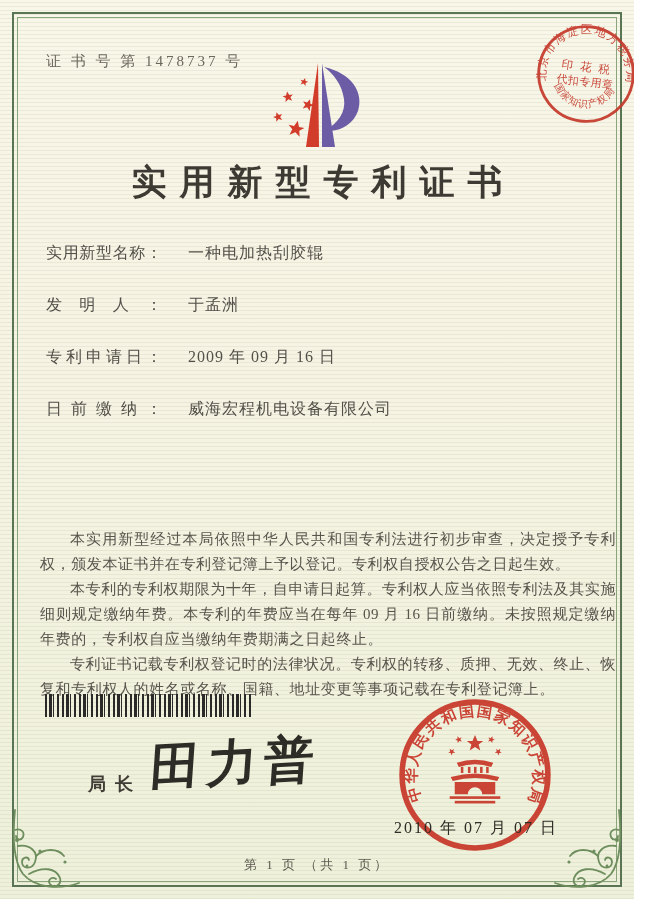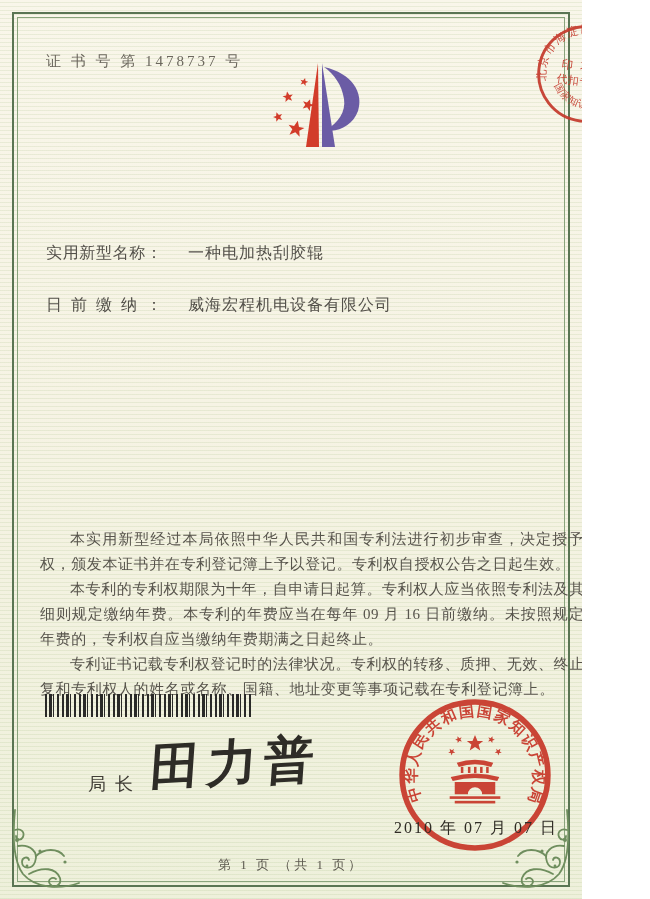--- a/index.html
+++ b/index.html
@@ -1,17 +1,17 @@
 <!DOCTYPE html>
 <html><head>
 <meta charset="utf-8">
 <style>
   html,body{margin:0;padding:0;}
   .page{
-    position:relative; width:582px; height:899px; overflow:hidden;
+    position:relative; width:634px; height:899px; overflow:hidden;
     font-family:"Liberation Serif","DejaVu Serif",serif;
     background:
       repeating-linear-gradient(0deg, rgba(150,180,115,0.16) 0 1px, rgba(0,0,0,0) 1px 4px),
       linear-gradient(180deg,#f9f6ea 0%,#f6f3e4 45%,#eef0db 100%);
   }
   .frame-outer{position:absolute; inset:12px; border:2px solid #5a7553; pointer-events:none;}
   .frame-inner{position:absolute; inset:17px; border:1px solid #8aa47c; pointer-events:none;}
 
   .cert-no{position:absolute; left:46px; top:52px; font-size:15px; letter-spacing:3px; color:#6b675d;}
 
@@ -31,21 +31,21 @@
     line-height:25px; text-align:justify; color:#57544c;}
   .body-text p{margin:0; text-indent:2em; letter-spacing:0.6px;}
 
   .barcode{position:absolute; left:45px; top:694px; width:206px; height:23px;
     background:repeating-linear-gradient(90deg,
       #2a2a28 0 2px, transparent 2px 4px,
       #2a2a28 4px 7px, transparent 7px 8px,
       #2a2a28 8px 9px, transparent 9px 12px,
       #2a2a28 12px 14px, transparent 14px 17px);}
 
-  .director-title{position:absolute; left:88px; top:772px; font-size:18px; letter-spacing:9px; color:#403d36;}
+  .director-title{position:absolute; left:88px; top:772px; font-size:18px; letter-spacing:9px; color:#403d36;font-weight:bold;}
   .director-signature{position:absolute; left:150px; top:730px; font-size:50px; font-weight:600;
     color:#2e2c27; letter-spacing:7px; transform:rotate(-3deg) skewX(-7deg); white-space:nowrap;}
 
   .office-seal{position:absolute; left:396px; top:696px; width:158px; height:158px; opacity:.93; z-index:2;}
   .seal-date{position:absolute; left:394px; top:818px; font-size:16px; color:#2f2c25;
     letter-spacing:2px; white-space:nowrap; z-index:3;}
 
   .page-footer{position:absolute; top:856px; left:0; width:100%; text-align:center;
     font-size:13px; letter-spacing:3px; color:#5c594f;}
 
@@ -92,24 +92,31 @@
     <polygon points="64,6 77,90 64,90" fill="#6b5ca5"></polygon>
     <g fill="#d23c2a">
       <use href="#star5" transform="translate(46,25) scale(0.42) rotate(15)"></use>
       <use href="#star5" transform="translate(30,40) scale(0.55) rotate(-10)"></use>
       <use href="#star5" transform="translate(50,48) scale(0.62) rotate(20)"></use>
       <use href="#star5" transform="translate(20,60) scale(0.5) rotate(-18)"></use>
       <use href="#star5" transform="translate(38,72) scale(0.85) rotate(12)"></use>
     </g>
   </svg>
 
+  <div class="page-title">实用新型专利证书</div>
 
   <div class="fields">
     <div class="field">
       <span class="field-label">实用新型名称：</span><span class="field-value">一种电加热刮胶辊</span>
+    </div>
+    <div class="field">
+      <span class="field-label">发明人：</span><span class="field-value">于孟洲</span>
+    </div>
+    <div class="field">
+      <span class="field-label">专利申请日：</span><span class="field-value">2009 年 09 月 16 日</span>
     </div>
     <div class="field">
       <span class="field-label">日前缴纳：</span><span class="field-value">威海宏程机电设备有限公司</span>
     </div>
   </div>
 
   <div class="body-text">
     <p>本实用新型经过本局依照中华人民共和国专利法进行初步审查，决定授予专利权，颁发本证书并在专利登记簿上予以登记。专利权自授权公告之日起生效。</p>
     <p>本专利的专利权期限为十年，自申请日起算。专利权人应当依照专利法及其实施细则规定缴纳年费。本专利的年费应当在每年 09 月 16 日前缴纳。未按照规定缴纳年费的，专利权自应当缴纳年费期满之日起终止。</p>
     <p>专利证书记载专利权登记时的法律状况。专利权的转移、质押、无效、终止、恢复和专利权人的姓名或名称、国籍、地址变更等事项记载在专利登记簿上。</p>

